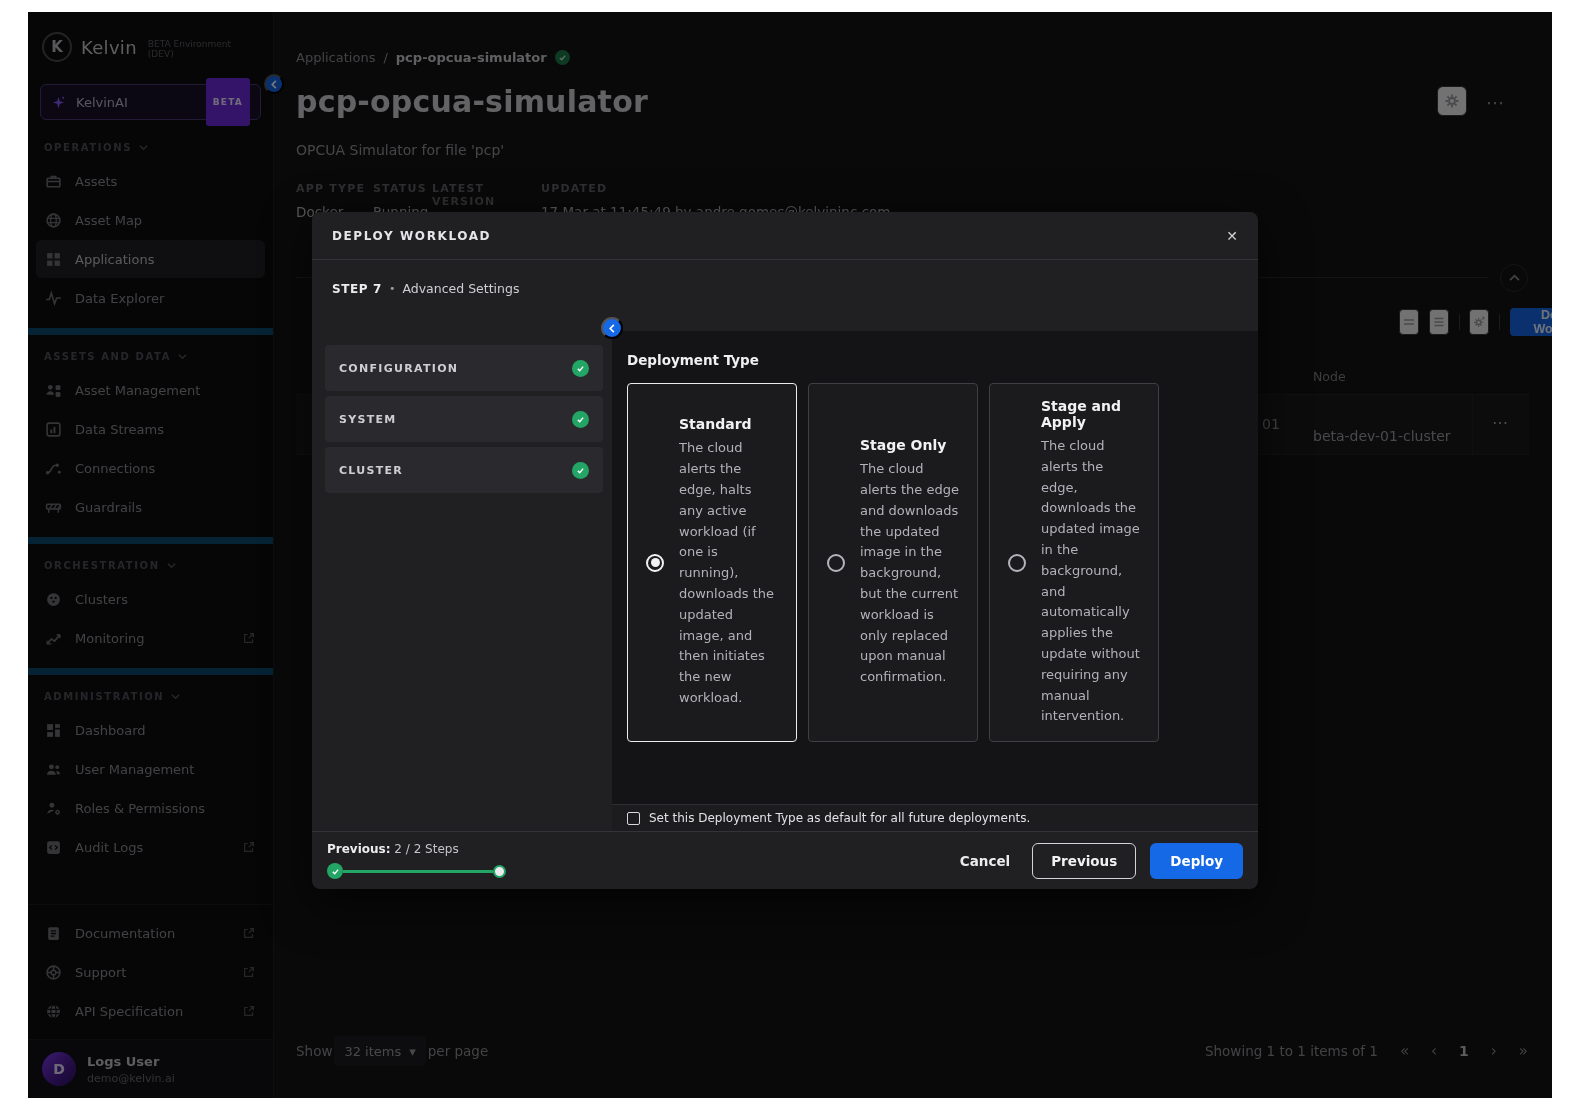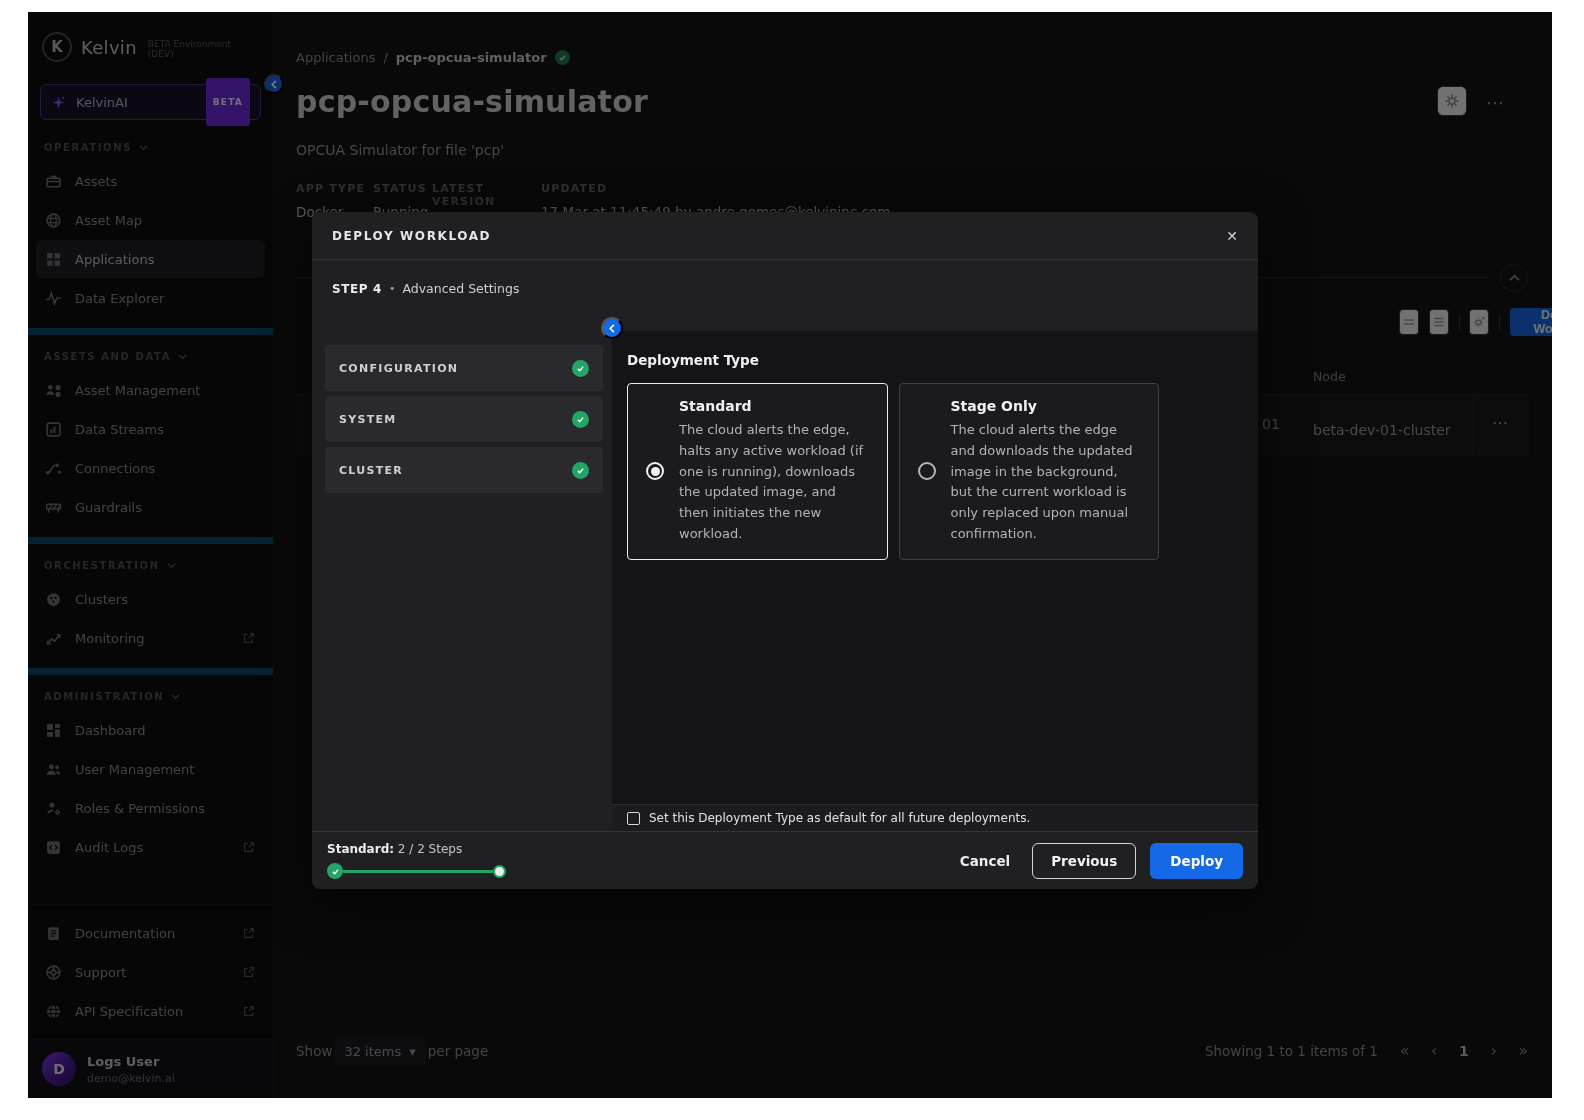--- a/index.html
+++ b/index.html
@@ -52,21 +52,21 @@
   .toolbar { position:absolute; top:296px; left:1125px; display:flex; align-items:center; gap:10px; }
   .tb-btn { width:26px; height:26px; border:1px solid #3a3a3f; border-radius:4px; color:#9a9aa0; display:flex; align-items:center; justify-content:center; }
   .tb-sep { width:1px; height:16px; background:#3a3a3f; }
   .tb-deploy { height:28px; padding:0 14px; background:#1568e6; color:#e8f0ff; border:none; border-radius:4px; font-size:12.5px; font-weight:bold; display:flex; align-items:center; }
   .bg-table { position:absolute; left:22px; top:346px; width:1233px; }
   .bg-table .thead { height:37px; border-bottom:1px solid #232327; position:relative; }
   .bg-table .th-node { position:absolute; left:1017px; top:11px; font-size:12.5px; color:#7e7e85; }
   .bg-table .trow { height:60px; background:#19191c; border-bottom:1px solid #232327; position:relative; }
   .bg-table .vline { position:absolute; left:1176px; top:0; bottom:0; width:1px; background:#232327; }
   .bg-table .td-partial { position:absolute; left:966px; top:21px; font-size:14px; color:#8d8d93; }
-  .bg-table .td-node { position:absolute; left:1017px; top:27px; font-size:14px; color:#9a9aa0; }
+  .bg-table .td-node { position:absolute; left:1017px; top:33px; font-size:14px; color:#9a9aa0; }
   .bg-table .td-more { position:absolute; left:1196px; top:18px; font-size:16px; color:#a0a0a6; letter-spacing:1px; }
   .bottom-bar { position:absolute; left:22px; right:24px; top:1023px; height:32px; display:flex; align-items:center; }
   .bb-left { display:flex; align-items:center; gap:2px; }
   .bb-text { font-size:13.5px; color:#8d8d93; }
   .bb-select { height:30px; min-width:76px; background:#1d1d20; border-radius:4px; display:flex; align-items:center; gap:8px; padding:0 10px; font-size:13px; color:#9a9aa0; }
   .bb-right { margin-left:auto; display:flex; align-items:center; gap:22px; }
   .pager-glyph { font-size:15px; color:#8d8d93; }
   .pager-page { font-size:14px; color:#c0c0c5; font-weight:bold; }
 
   
@@ -497,21 +497,21 @@
   </div>
 
   <div class="overlay"></div>
 
   <div class="modal">
     <div class="modal-header">
       <span class="modal-title">DEPLOY WORKLOAD</span>
       <span class="modal-close">✕</span>
     </div>
     <div class="modal-step">
-      <span class="step-label">STEP 4</span>
+      <span class="step-label">STEP 7</span>
       <span class="step-dot">•</span>
       <span>Advanced Settings</span>
     </div>
 
     <div class="steps-col">
       <div class="step-card">
         <span class="lbl">CONFIGURATION</span>
         <span class="check-circle">
               <svg width="9" height="9" viewBox="0 0 12 12">
                 <polyline points="2.5,6.5 5,9 9.5,3.5" fill="none" stroke="#ffffff" stroke-width="1.9"></polyline>
@@ -554,31 +554,38 @@
             <div class="opt-desc">The cloud alerts the edge, halts any active workload (if one is running), downloads the updated image, and then initiates the new workload.</div>
           </div>
         </div>
         <div class="option-card">
           <span class="radio"></span>
           <div>
             <div class="opt-title">Stage Only</div>
             <div class="opt-desc">The cloud alerts the edge and downloads the updated image in the background, but the current workload is only replaced upon manual confirmation.</div>
           </div>
         </div>
+        <div class="option-card">
+          <span class="radio"></span>
+          <div>
+            <div class="opt-title">Stage and Apply</div>
+            <div class="opt-desc">The cloud alerts the edge, downloads the updated image in the background, and automatically applies the update without requiring any manual intervention.</div>
+          </div>
+        </div>
       </div>
       <div class="default-row">
         <span class="checkbox"></span>
         <span class="default-label">Set this Deployment Type as default for all future deployments.</span>
       </div>
     </div>
 
     <div class="modal-footer">
       <div class="progress-block">
         <div class="progress-text">
-          <b>Standard:</b>
+          <b>Previous:</b>
           <span>2 / 2 Steps</span>
         </div>
         <div class="progress-bar">
           <span class="pb-start">
                 <svg width="9" height="9" viewBox="0 0 12 12">
                   <polyline points="2.5,6.5 5,9 9.5,3.5" fill="none" stroke="#ffffff" stroke-width="1.9"></polyline>
                 </svg>
               </span>
           <span class="pb-line"></span>
           <span class="pb-end"></span>

